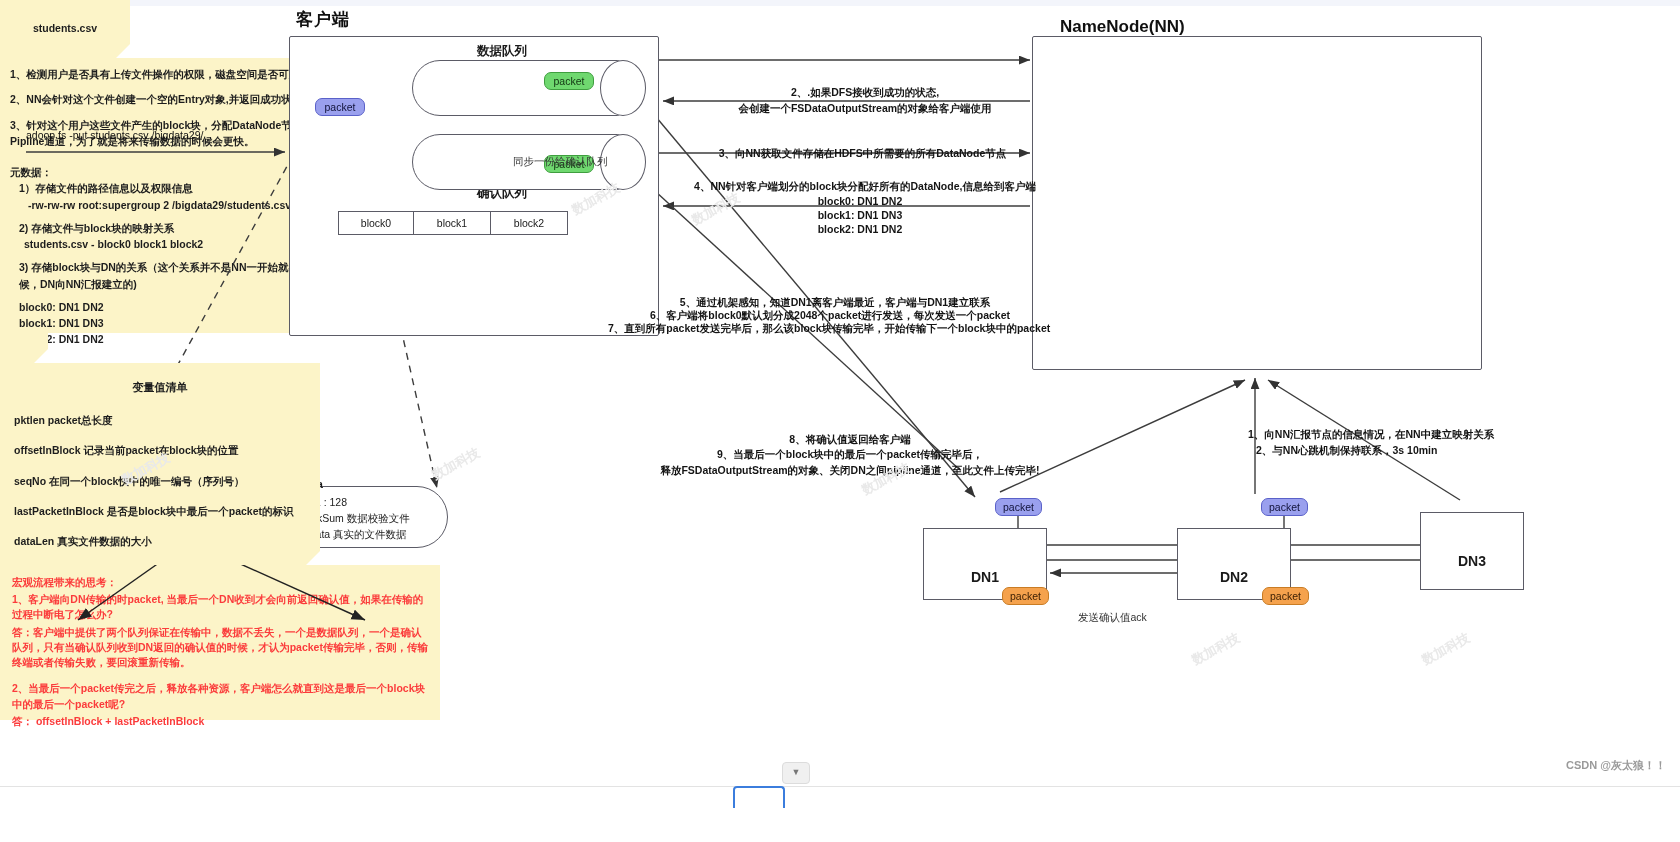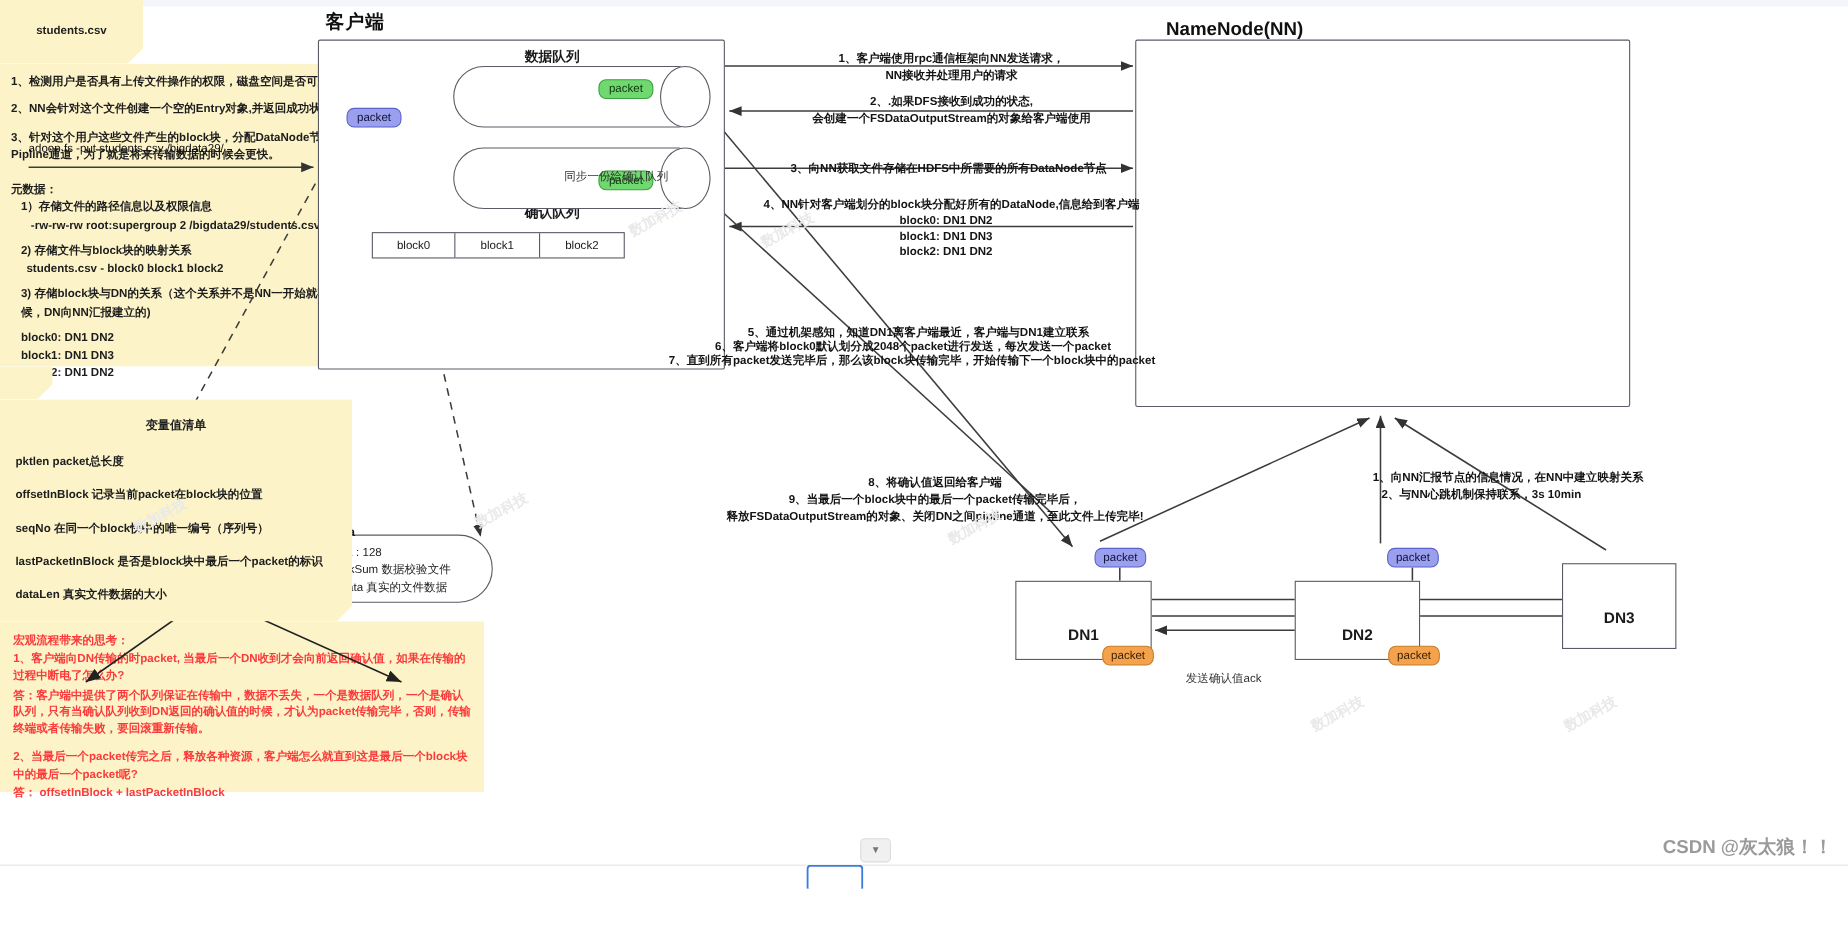--- a/index.html
+++ b/index.html
@@ -89,21 +89,21 @@
   
   .wm{position:absolute;color:#e9e9e9;font-size:13px;font-weight:bold;transform:rotate(-28deg);
       user-select:none;}
 
   
   .scroll-pill{position:absolute;left:782px;top:762px;width:26px;height:20px;border-radius:4px;
       background:#f0f0f0;border:1px solid #dcdcdc;text-align:center;font-size:9px;line-height:19px;color:#777;}
   .blue-tab{position:absolute;left:733px;top:786px;width:48px;height:20px;border:2px solid #3b7ddd;
       border-bottom:none;border-radius:4px 4px 0 0;background:#fff;}
   .bottom-rule{position:absolute;left:0;top:786px;width:1680px;height:1px;background:#e3e3e3;}
-  .csdn{position:absolute;right:14px;top:758px;font-size:17px;font-weight:bold;color:#9a9a9a;text-align:center;}
+  .csdn{position:absolute;right:14px;top:758px;font-size:11px;font-weight:bold;color:#9a9a9a;text-align:center;}
 </style>
 </head>
 <body>
 
 <div class="canvas">
 
   <div class="topbar"></div>
 
   <svg class="layer">
     <defs>
@@ -210,22 +210,20 @@
     <div class="ind">2) 存储文件与block块的映射关系</div>
     <div class="ind" style="padding-left:14px;">students.csv - block0  block1 block2</div>
     <div style="height:7px;"></div>
     <div class="ind">3) 存储block块与DN的关系（这个关系并不是NN一开始就存储的，而是集群启动的时候，DN向NN汇报建立的)</div>
     <div style="height:7px;"></div>
     <div class="ind">block0: DN1 DN2</div>
     <div class="ind">block1: DN1 DN3</div>
     <div class="ind">block2: DN1 DN2</div>
   </div>
 
-  <div class="abs lab c" style="left:700px;top:46px;width:330px;">1、客户端使用rpc通信框架向NN发送请求，
-NN接收并处理用户的请求</div>
   <div class="abs lab c" style="left:690px;top:85px;width:350px;">2、.如果DFS接收到成功的状态,
 会创建一个FSDataOutputStream的对象给客户端使用</div>
   <div class="abs lab c" style="left:690px;top:146px;width:345px;">3、向NN获取文件存储在HDFS中所需要的所有DataNode节点</div>
   <div class="abs lab c" style="left:690px;top:179px;width:350px;">4、NN针对客户端划分的block块分配好所有的DataNode,信息给到客户端</div>
   <div class="abs lab c" style="left:760px;top:194px;width:200px;">block0: DN1 DN2</div>
   <div class="abs lab c" style="left:760px;top:208px;width:200px;">block1: DN1 DN3</div>
   <div class="abs lab c" style="left:760px;top:222px;width:200px;">block2: DN1 DN2</div>
 
   <div class="abs lab c" style="left:640px;top:295px;width:390px;">5、通过机架感知，知道DN1离客户端最近，客户端与DN1建立联系</div>
   <div class="abs lab c" style="left:620px;top:308px;width:420px;">6、客户端将block0默认划分成2048个packet进行发送，每次发送一个packet</div>

